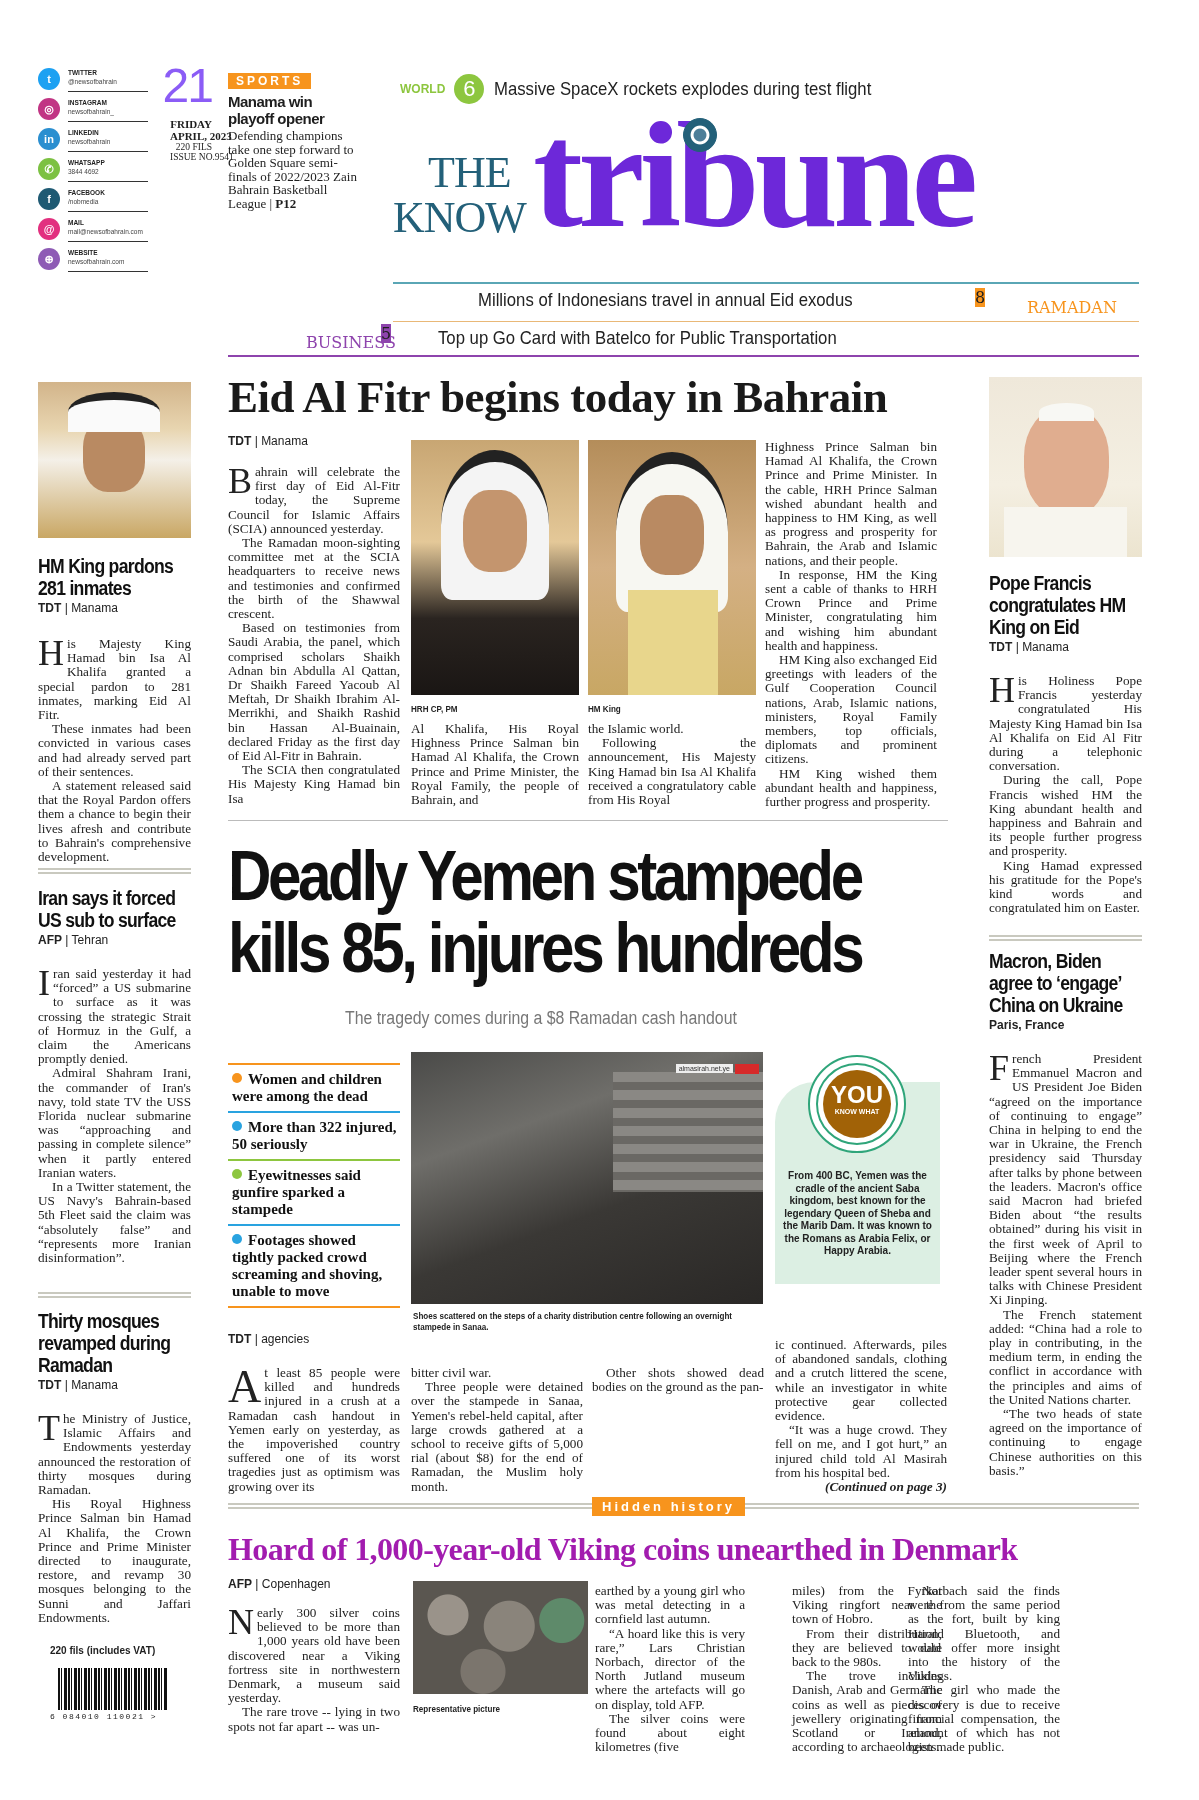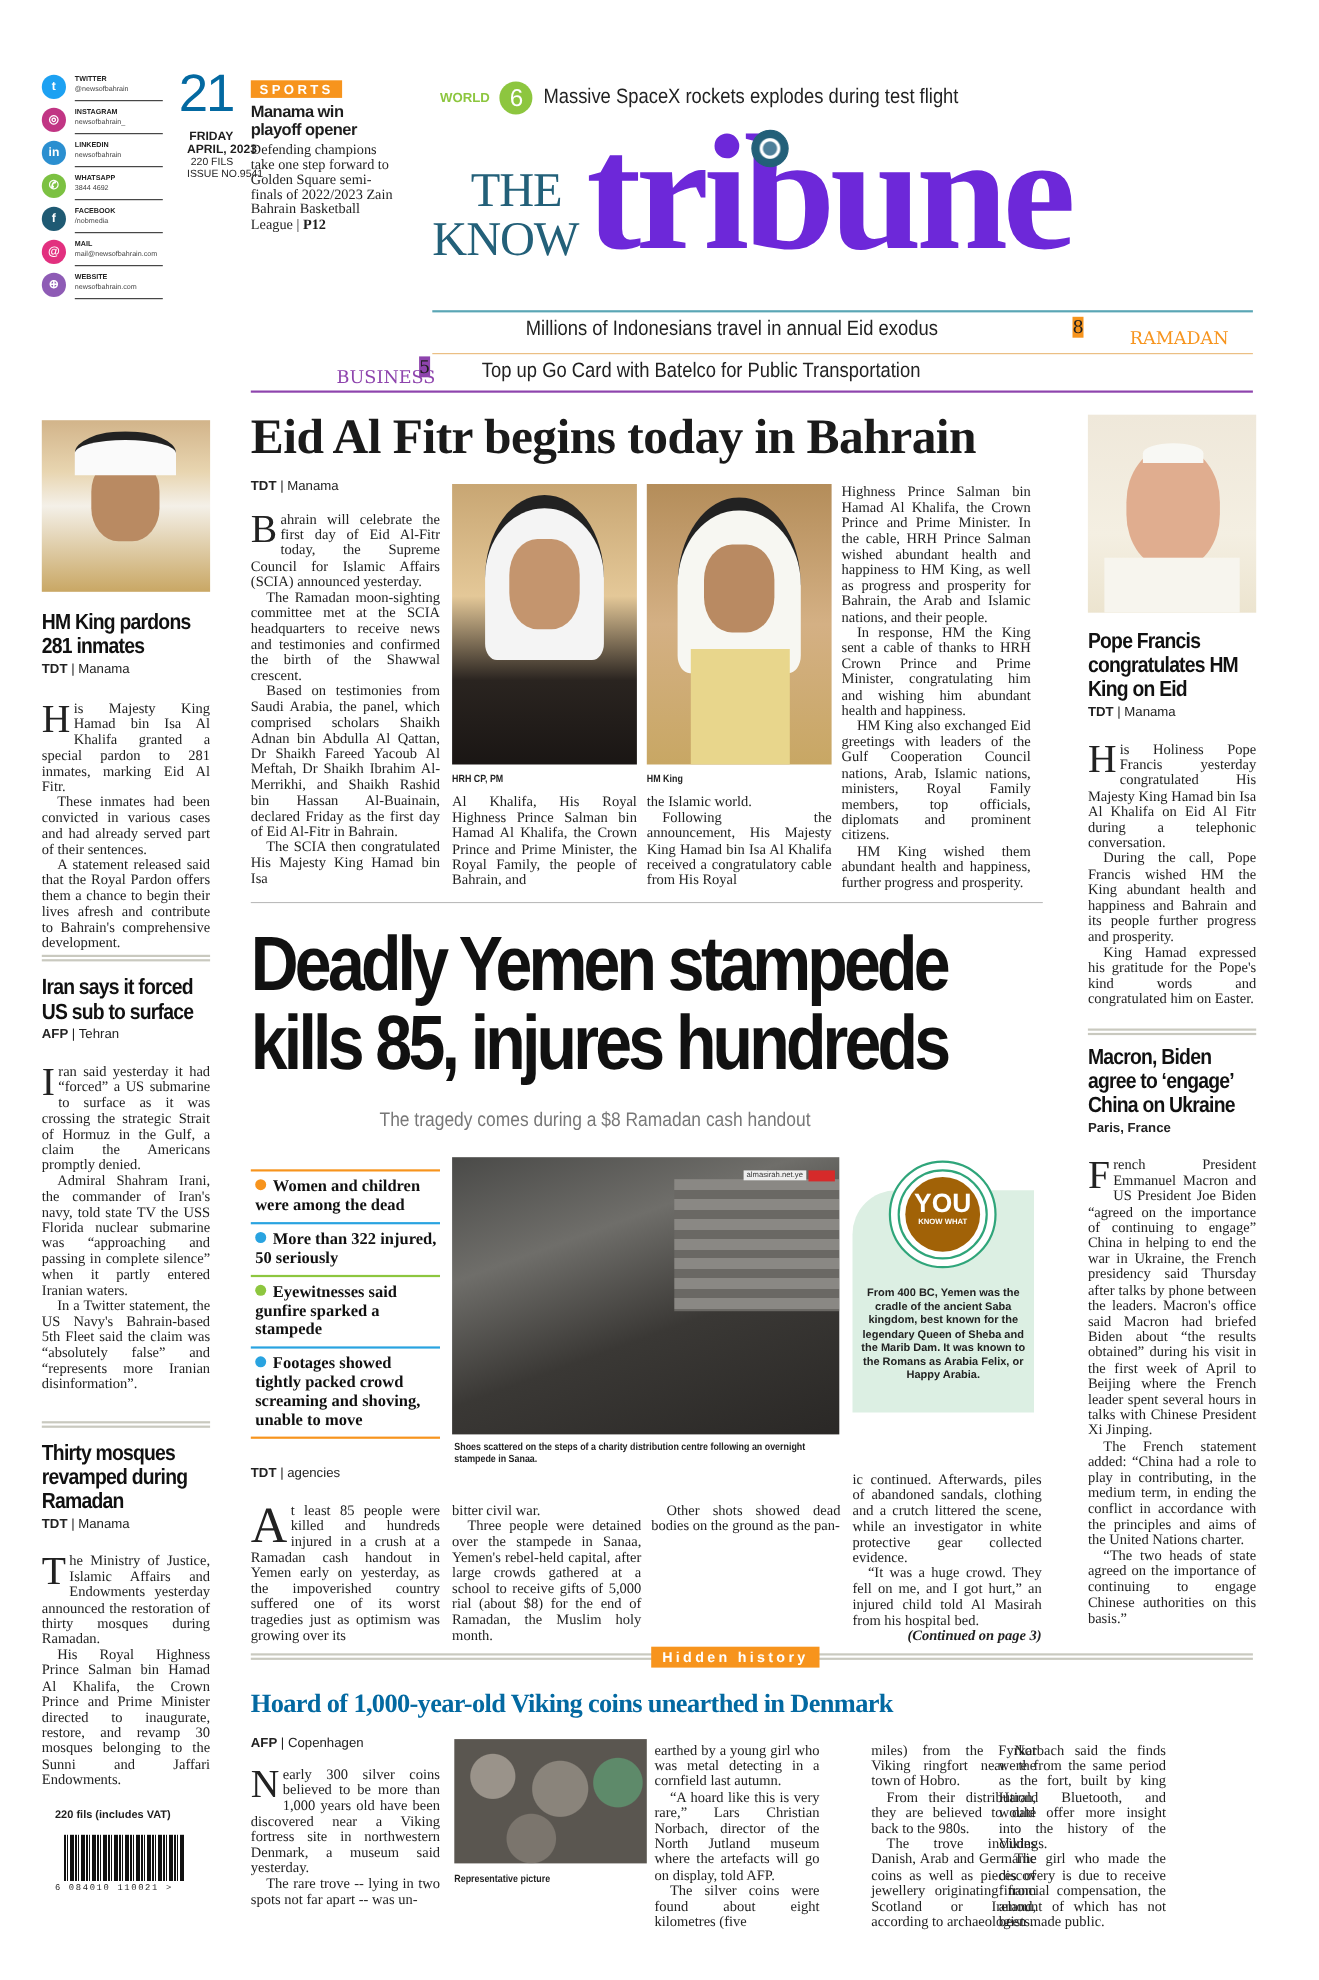--- a/index.html
+++ b/index.html
@@ -1,21 +1,21 @@
 <!DOCTYPE html>
 <html><head>
 <meta charset="utf-8">
 <style>
   * { box-sizing: border-box; margin: 0; padding: 0; }
   html, body { width: 1199px; height: 1800px; background: #ffffff; overflow: hidden; }
   body { position: relative; font-family: "DejaVu Serif", serif; color: #1e1e1e; }
   .abs { position: absolute; }
   .sans { font-family: "Liberation Sans", sans-serif; }
   .serif { font-family: "Liberation Serif", serif; }
-  .cond { font-family: Liberation Sans, sans-serif; font-stretch: condensed; margin-left: 20px; }
+  .cond { font-family: Liberation Serif, serif; font-stretch: condensed; margin-left: 20px; }
   .body-text { font-family: "Liberation Serif", serif; font-size: 13.2px; line-height: 14.2px; text-align: justify; hyphens: auto; color: #222; }
   .body-text p { text-indent: 14px; }
   .body-text p.first { text-indent: 0; }
   .dropcap { float: left; font-size: 36px; line-height: 28px; margin: 2px 3px 0 0; font-family: "Liberation Serif", serif; }
   .byline { font-family: "Liberation Sans", sans-serif; font-size: 12px; color: #222; }
   .byline b { font-weight: bold; }
   .side-head { font-family: "Liberation Sans", sans-serif; font-weight: bold; font-size: 20px; line-height: 22px; letter-spacing: -0.8px; color: #111; transform: scaleX(0.88); transform-origin: left; white-space: nowrap; }
   .dbl-rule { height: 6px; border-top: 2px solid #c9c9bf; border-bottom: 2px solid #c9c9bf; }
   .photo { background: #888; overflow: hidden; }
 
@@ -78,21 +78,21 @@
     </div>
     <div class="social-item" style="top: 248px;">
       <span class="social-icon" style="background:#8e5bb5">⊕</span>
       <span class="social-name">WEBSITE</span>
       <span class="social-handle">newsofbahrain.com</span>
       <span class="social-rule"></span>
     </div>
   </div>
 
 <div class="abs" style="left:150px; top:62px; width:62px; text-align:right;">
-  <div class="sans" style="font-size:48px; line-height:48px; color:#0369a1; font-weight:200; letter-spacing:-2px;">21</div>
+  <div class="sans" style="font-size:48px; line-height:48px; color:#8b5cf6; font-weight:200; letter-spacing:-2px;">21</div>
   <div class="cond" style="font-size:11px; font-weight:bold; margin-top:8px;">FRIDAY</div>
   <div class="cond" style="font-size:11px; font-weight:bold; white-space:nowrap;">APRIL, 2023</div>
   <div class="cond" style="font-size:9.5px;">220 FILS</div>
   <div class="cond" style="font-size:9.5px; white-space:nowrap;">ISSUE NO.9541</div>
 </div>
 
 <div class="abs" style="left:228px; top:70px; width:130px;">
   <div class="sans" style="display:inline-block; background:#f7941d; color:#fff; font-weight:bold; font-size:12px; letter-spacing:3px; padding:1px 8px;">SPORTS</div>
   <div class="sans" style="font-weight:bold; font-size:15px; line-height:17px; margin-top:4px; letter-spacing:-0.5px;">Manama win playoff opener</div>
   <div class="serif" style="font-size:13px; line-height:13.5px; margin-top:2px;">
@@ -272,21 +272,21 @@
 </div>
 <div class="abs body-text" style="left:775px; top:1338px; width:172px;">
   <p class="first">ic continued. Afterwards, piles of abandoned sandals, clothing and a crutch littered the scene, while an investigator in white protective gear collected evidence.</p>
   <p>“It was a huge crowd. They fell on me, and I got hurt,” an injured child told Al Masirah from his hospital bed.</p>
   <div style="text-align:right; font-weight:bold; font-style:italic;">(Continued on page 3)</div>
 </div>
 
 <div class="abs dbl-rule" style="left:228px; top:1503px; width:911px;"></div>
 <div class="abs" style="left:592px; top:1497px; background:#f7941d; color:#fff; font-family:'Liberation Sans',sans-serif; font-weight:bold; font-size:13px; letter-spacing:3px; padding:2px 10px;">Hidden history</div>
 
-<div class="abs" style="left:228px; top:1530px; font-family:'Liberation Serif',serif; font-weight:bold; font-size:24px; line-height:38px; color:#0369a1; white-space:nowrap; letter-spacing:-0.6px;">Hoard of 1,000-year-old Viking coins unearthed in Denmark</div>
+<div class="abs" style="left:228px; top:1530px; font-family:'Liberation Serif',serif; font-weight:bold; font-size:32px; line-height:38px; color:#a21caf; white-space:nowrap; letter-spacing:-0.6px;">Hoard of 1,000-year-old Viking coins unearthed in Denmark</div>
 <div class="abs byline" style="left:228px; top:1577px;"><b>AFP</b> | <span>Copenhagen</span></div>
 <div class="abs body-text" style="left:228px; top:1606px; width:172px;">
   <p class="first"><span class="dropcap">N</span><span>early 300 silver coins believed to be more than 1,000 years old have been discovered near a Viking fortress site in northwestern Denmark, a museum said yesterday.</span></p>
   <p>The rare trove -- lying in two spots not far apart -- was un-</p>
 </div>
 <div class="abs photo" style="left:413px; top:1581px; width:175px; height:113px; background:radial-gradient(circle at 20% 30%,#9a938a 0 20px,transparent 21px),radial-gradient(circle at 55% 40%,#8a847b 0 25px,transparent 26px),radial-gradient(circle at 85% 35%,#5e8a6a 0 22px,transparent 23px),radial-gradient(circle at 40% 80%,#7b756d 0 22px,transparent 23px),#5a5650;"></div>
 <div class="abs caption" style="left:413px; top:1703px;">Representative picture</div>
 <div class="abs body-text" style="left:595px; top:1584px; width:150px;">
   <p class="first">earthed by a young girl who was metal detecting in a cornfield last autumn.</p>
   <p>“A hoard like this is very rare,” Lars Christian Norbach, director of the North Jutland museum where the artefacts will go on display, told AFP.</p>

